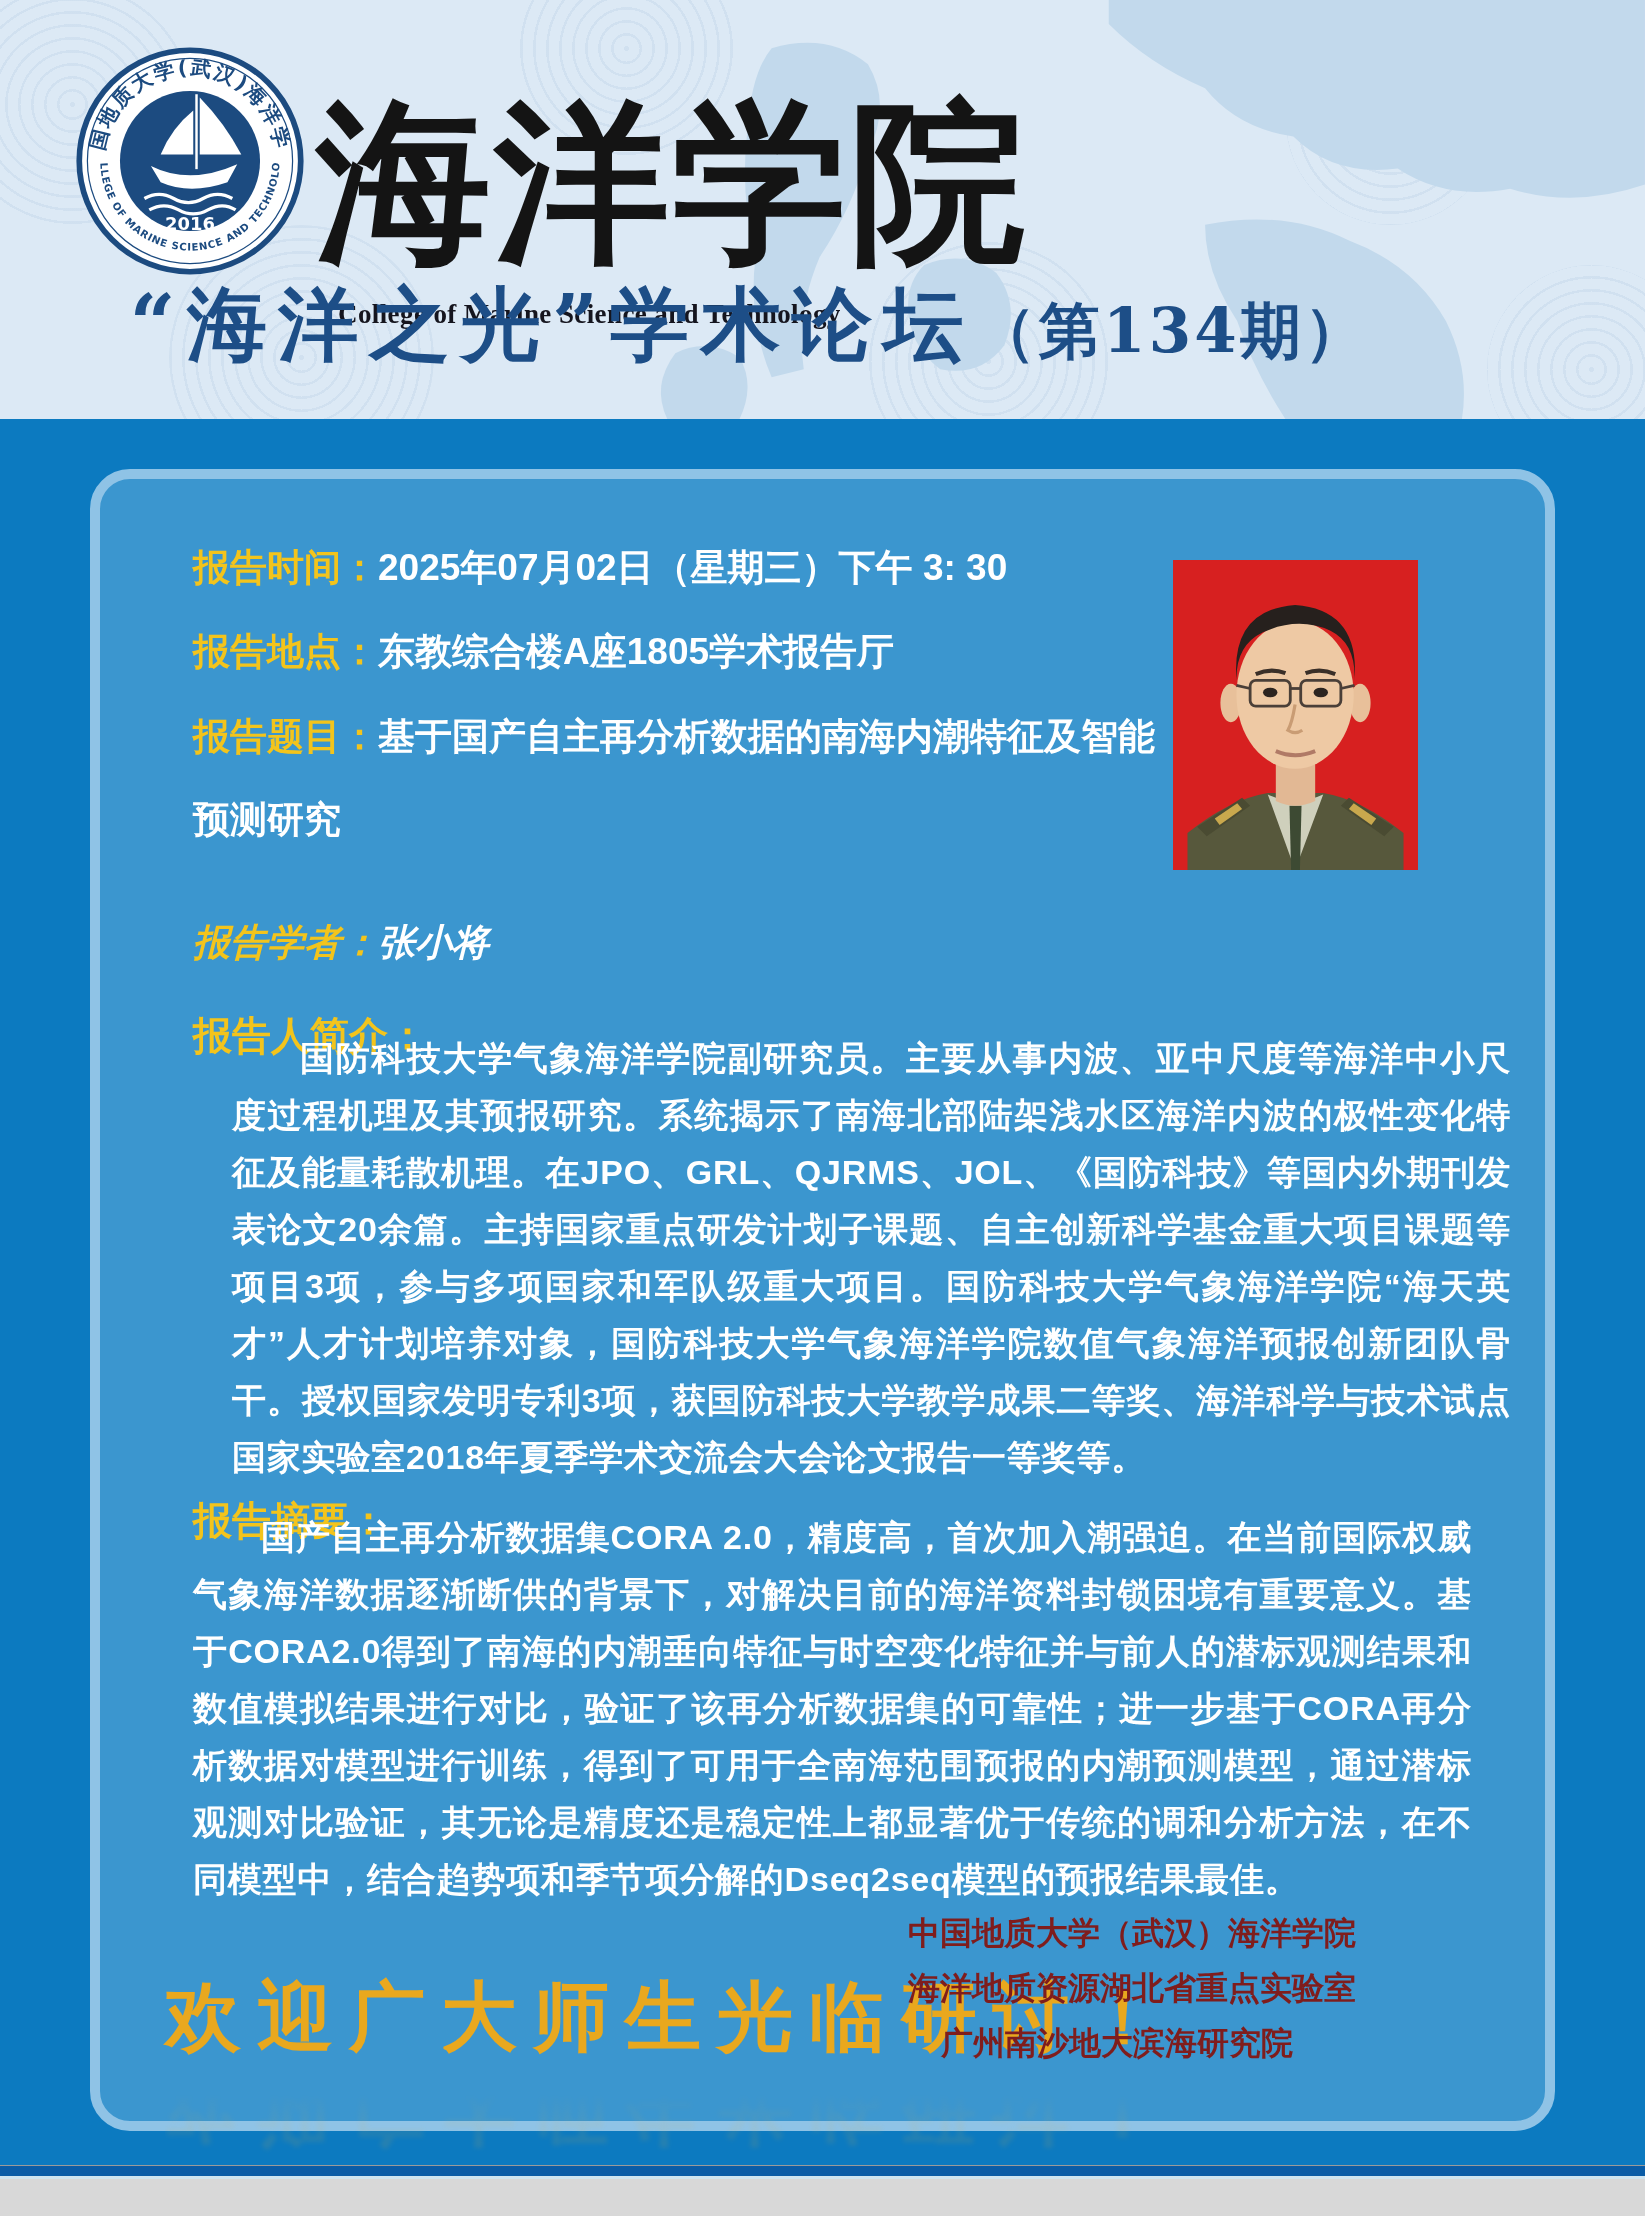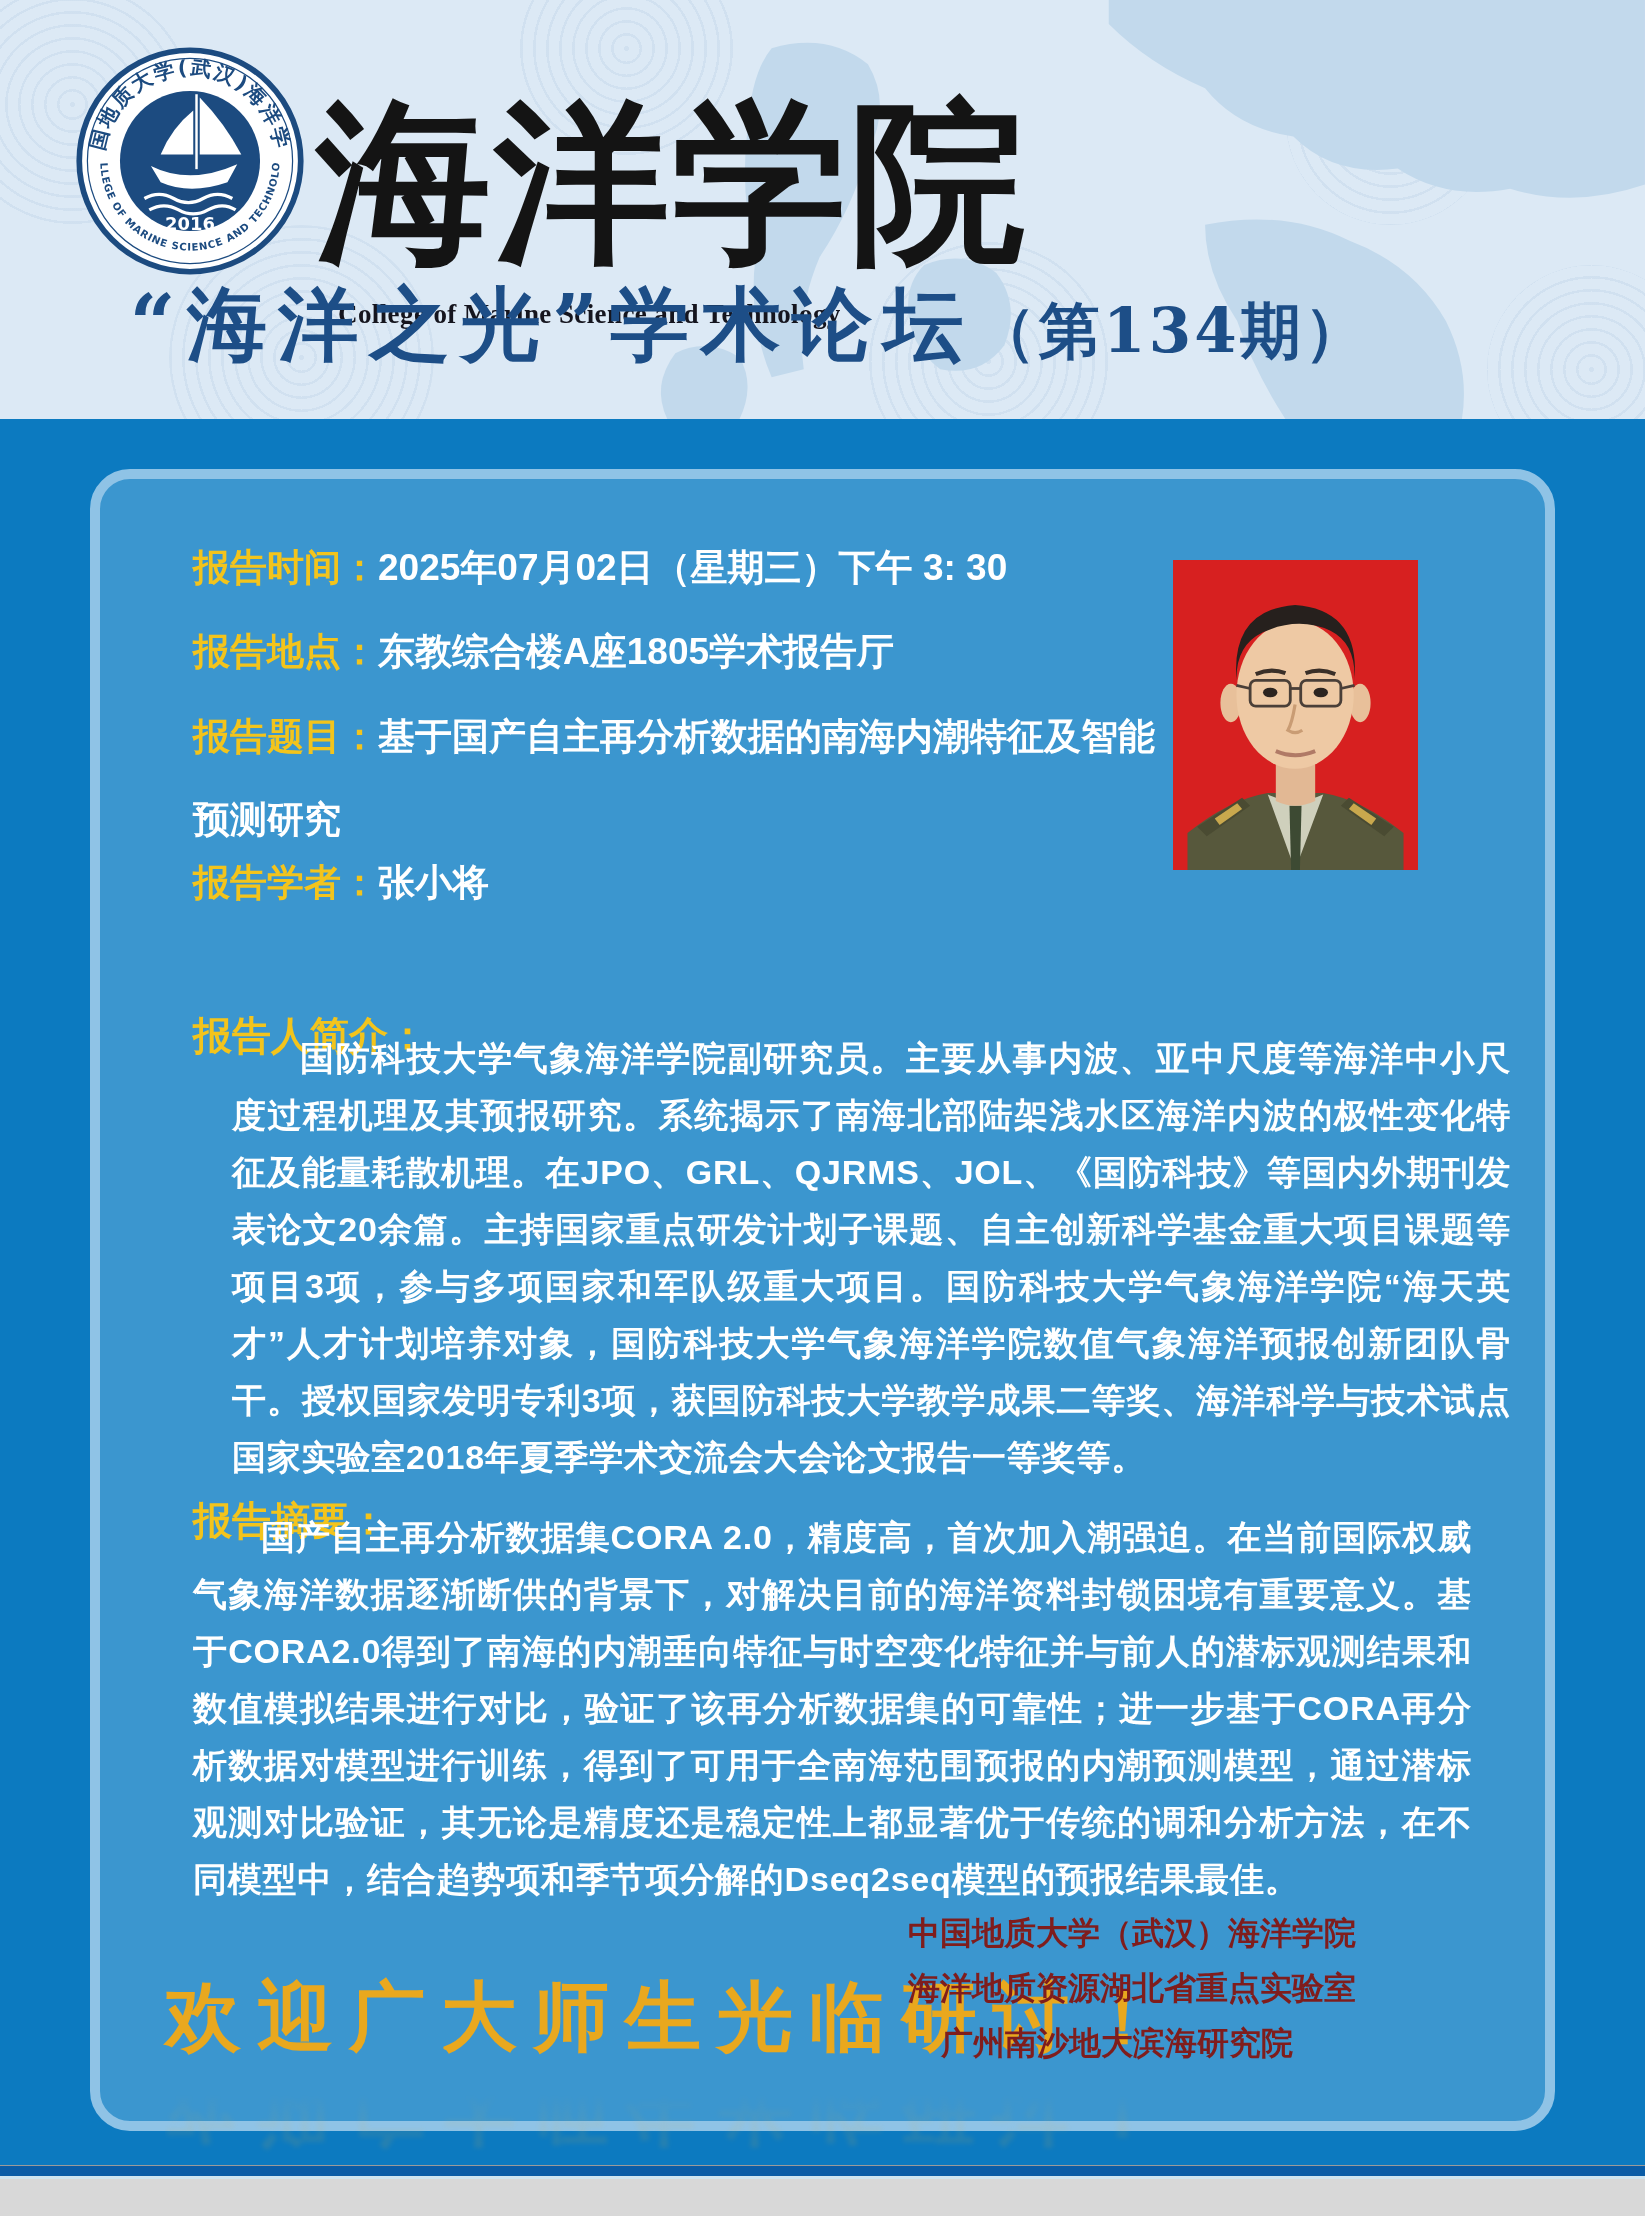--- a/index.html
+++ b/index.html
@@ -130,21 +130,21 @@
   </div>
   <div class="info-row" style="left:193px;top:629px;">
     <span class="lbl">报告地点：</span><span class="val">东教综合楼A座1805学术报告厅</span>
   </div>
   <div class="info-row" style="left:193px;top:714px;">
     <span class="lbl">报告题目：</span><span class="val">基于国产自主再分析数据的南海内潮特征及智能</span>
   </div>
   <div class="info-row" style="left:193px;top:797px;">
     <span class="val">预测研究</span>
   </div>
-  <div class="info-row" style="left:193px;top:860px;">
+  <div class="info-row" style="left:193px;top:920px;font-style:italic;">
     <span class="lbl">报告学者：</span><span class="val">张小将</span>
   </div>
 
   <div class="photo">
     <svg width="245" height="310" viewBox="0 0 305 386">
       <rect x="0" y="0" width="305" height="386" fill="#d01f1f"></rect>
       <rect x="0" y="0" width="305" height="386" fill="#ff2a2a" opacity="0.15"></rect>
 
       <path d="M18 386 L18 340 Q70 298 118 290 L187 290 Q235 298 287 340 L287 386 Z" fill="#57583c"></path>
       <path d="M118 292 L152 386 L187 292 Q170 300 152 300 Q135 300 118 292 Z" fill="#cfd0bc"></path>

